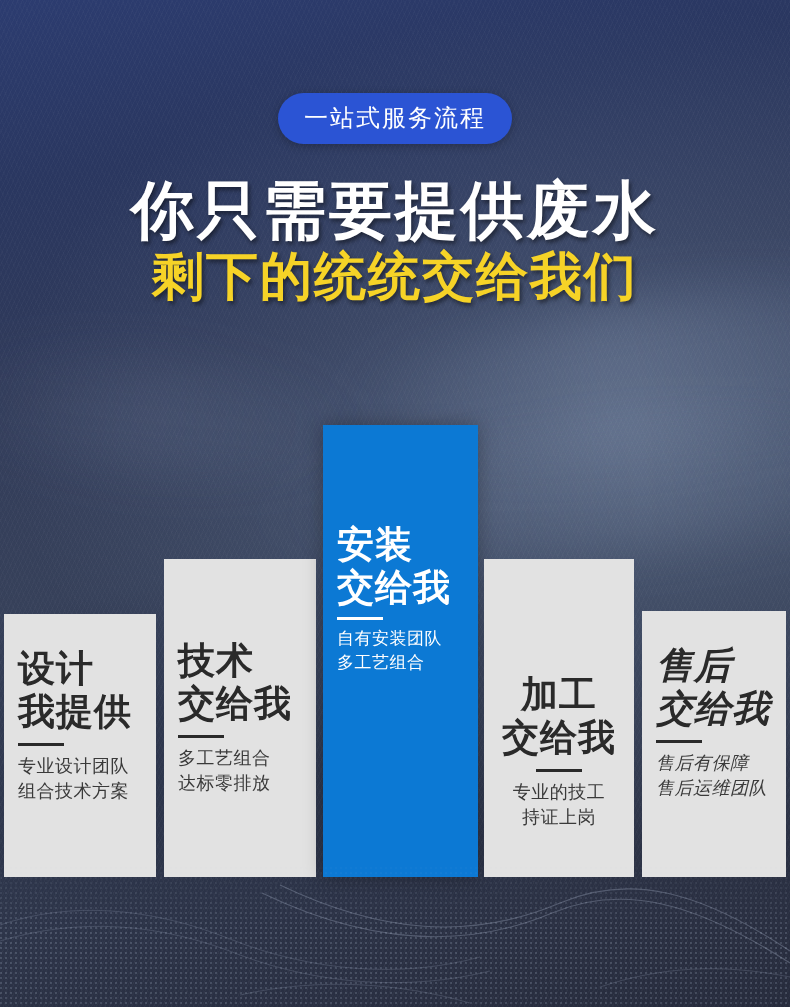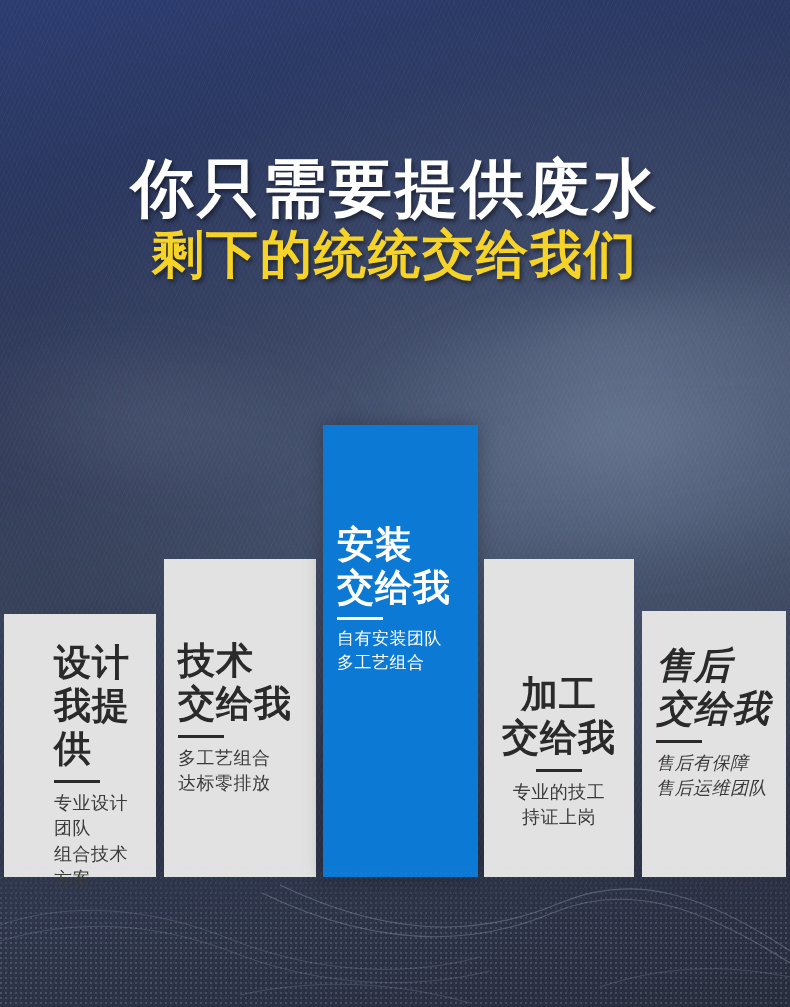--- a/index.html
+++ b/index.html
@@ -70,21 +70,21 @@
     line-height: 1;
     letter-spacing: 2px;
     padding: 13px 26px 14px 26px;
     border-radius: 26px;
     box-shadow: 0 2px 8px rgba(0,0,0,0.25);
     white-space: nowrap;
   }
 
   .headline {
     position: absolute;
-    left: 0; right: 0; top: 154px;
+    left: 0; right: 0; top: 176px;
     text-align: center;
   }
   .headline .line1 {
     color: #ffffff;
     font-size: 63px;
     font-weight: bold;
     line-height: 1.08;
     letter-spacing: 3px;
     text-shadow: 2px 3px 4px rgba(0,0,0,0.45);
   }
@@ -198,30 +198,33 @@
 </head>
 <body>
 
 <div class="banner">
 
   <div class="tex"></div>
   <div class="swoosh a"></div>
   <div class="swoosh b"></div>
   <div class="swoosh c"></div>
 
+  <div class="badge-row">
+    <div class="badge">一站式服务流程</div>
+  </div>
 
   <div class="headline">
     <div class="line1">你只需要提供废水</div>
     <div class="line2">剩下的统统交给我们</div>
   </div>
 
   <div class="pillars">
 
     <div class="pillar" style="left:0px; width:152px; height:263px;">
-      <div class="pillar-inner" style="top:28px;margin-left:36px;">
+      <div class="pillar-inner" style="top:34px;">
         <div class="p-title">设计</div>
         <div class="p-title">我提供</div>
         <div class="p-rule"></div>
         <div class="p-sub">专业设计团队</div>
         <div class="p-sub">组合技术方案</div>
       </div>
     </div>
 
     <div class="pillar" style="left:160px; width:152px; height:318px;">
       <div class="pillar-inner" style="top:81px;">

